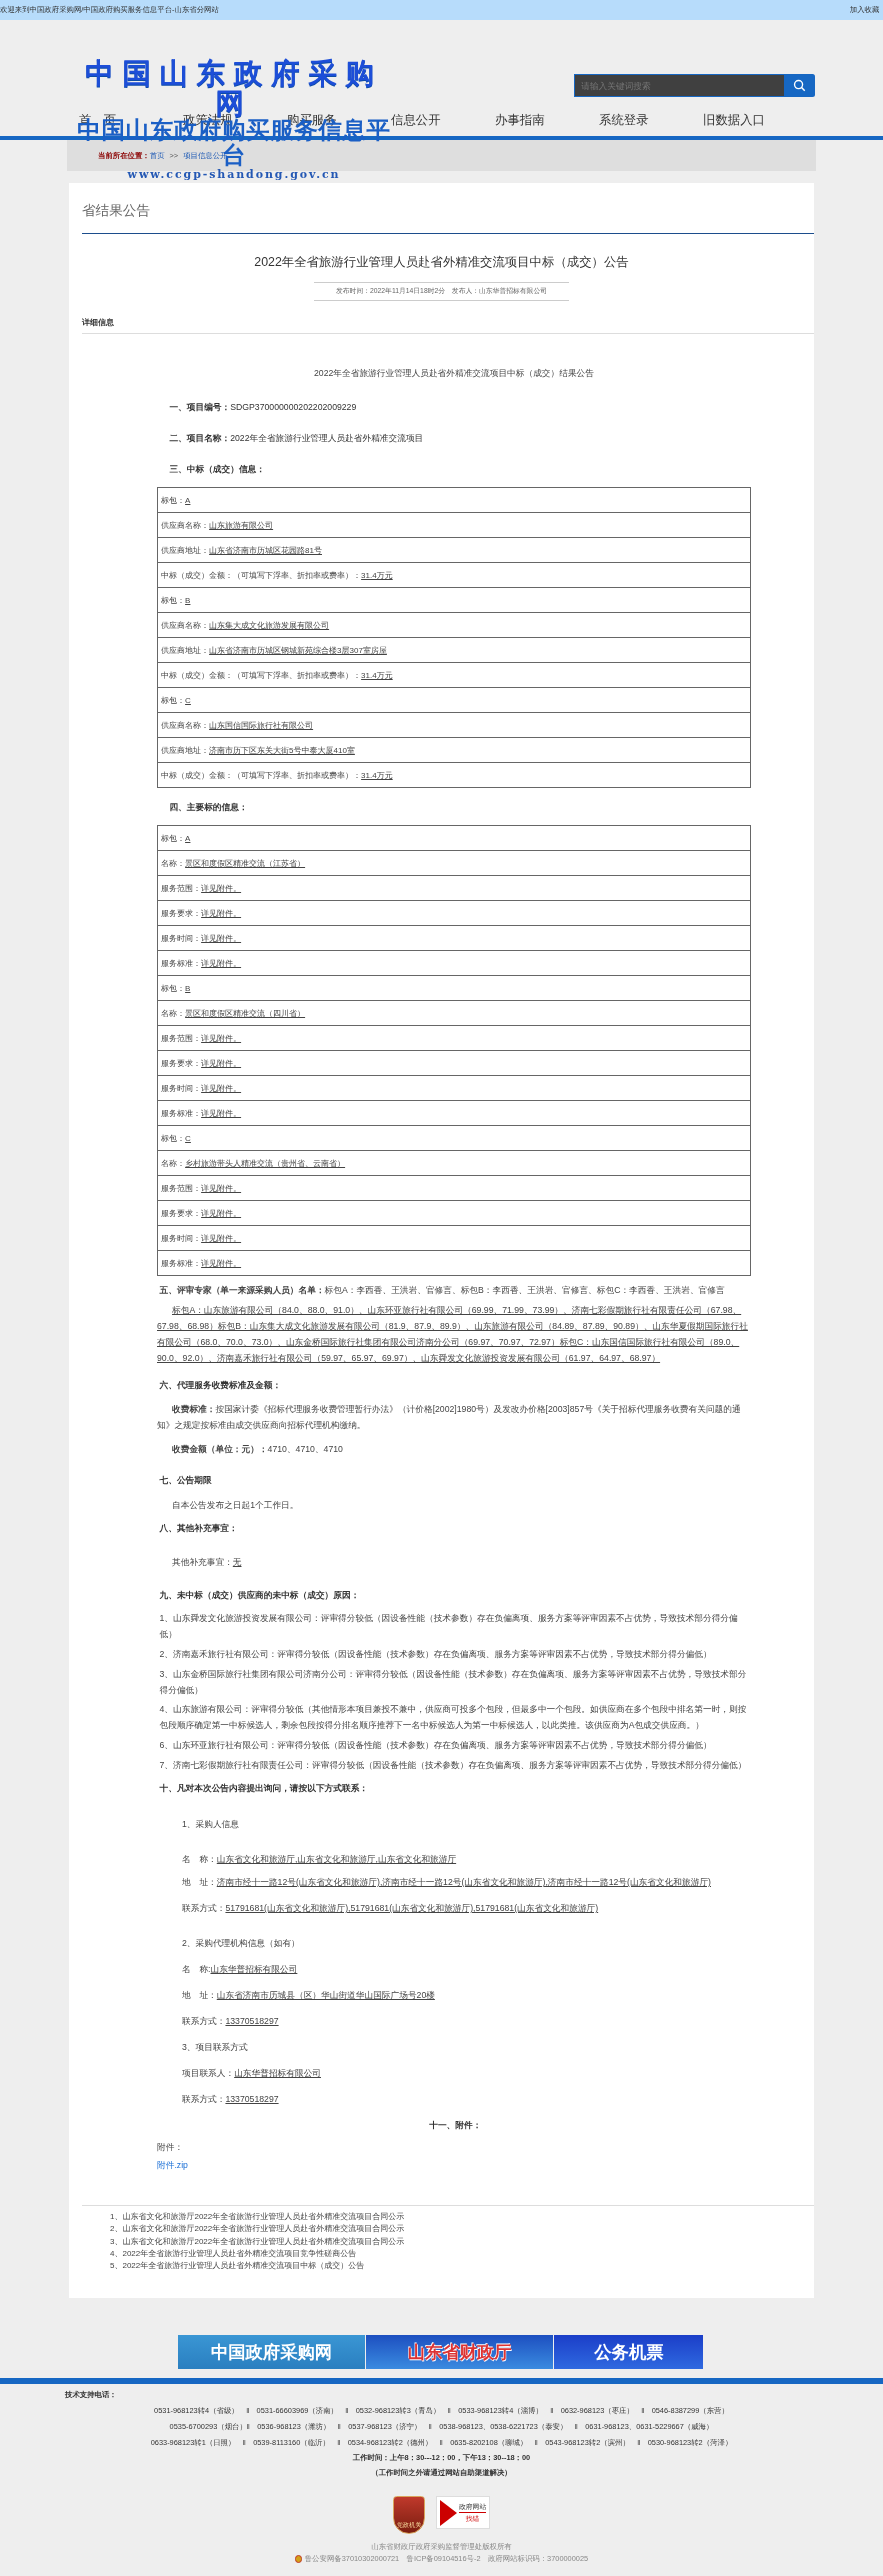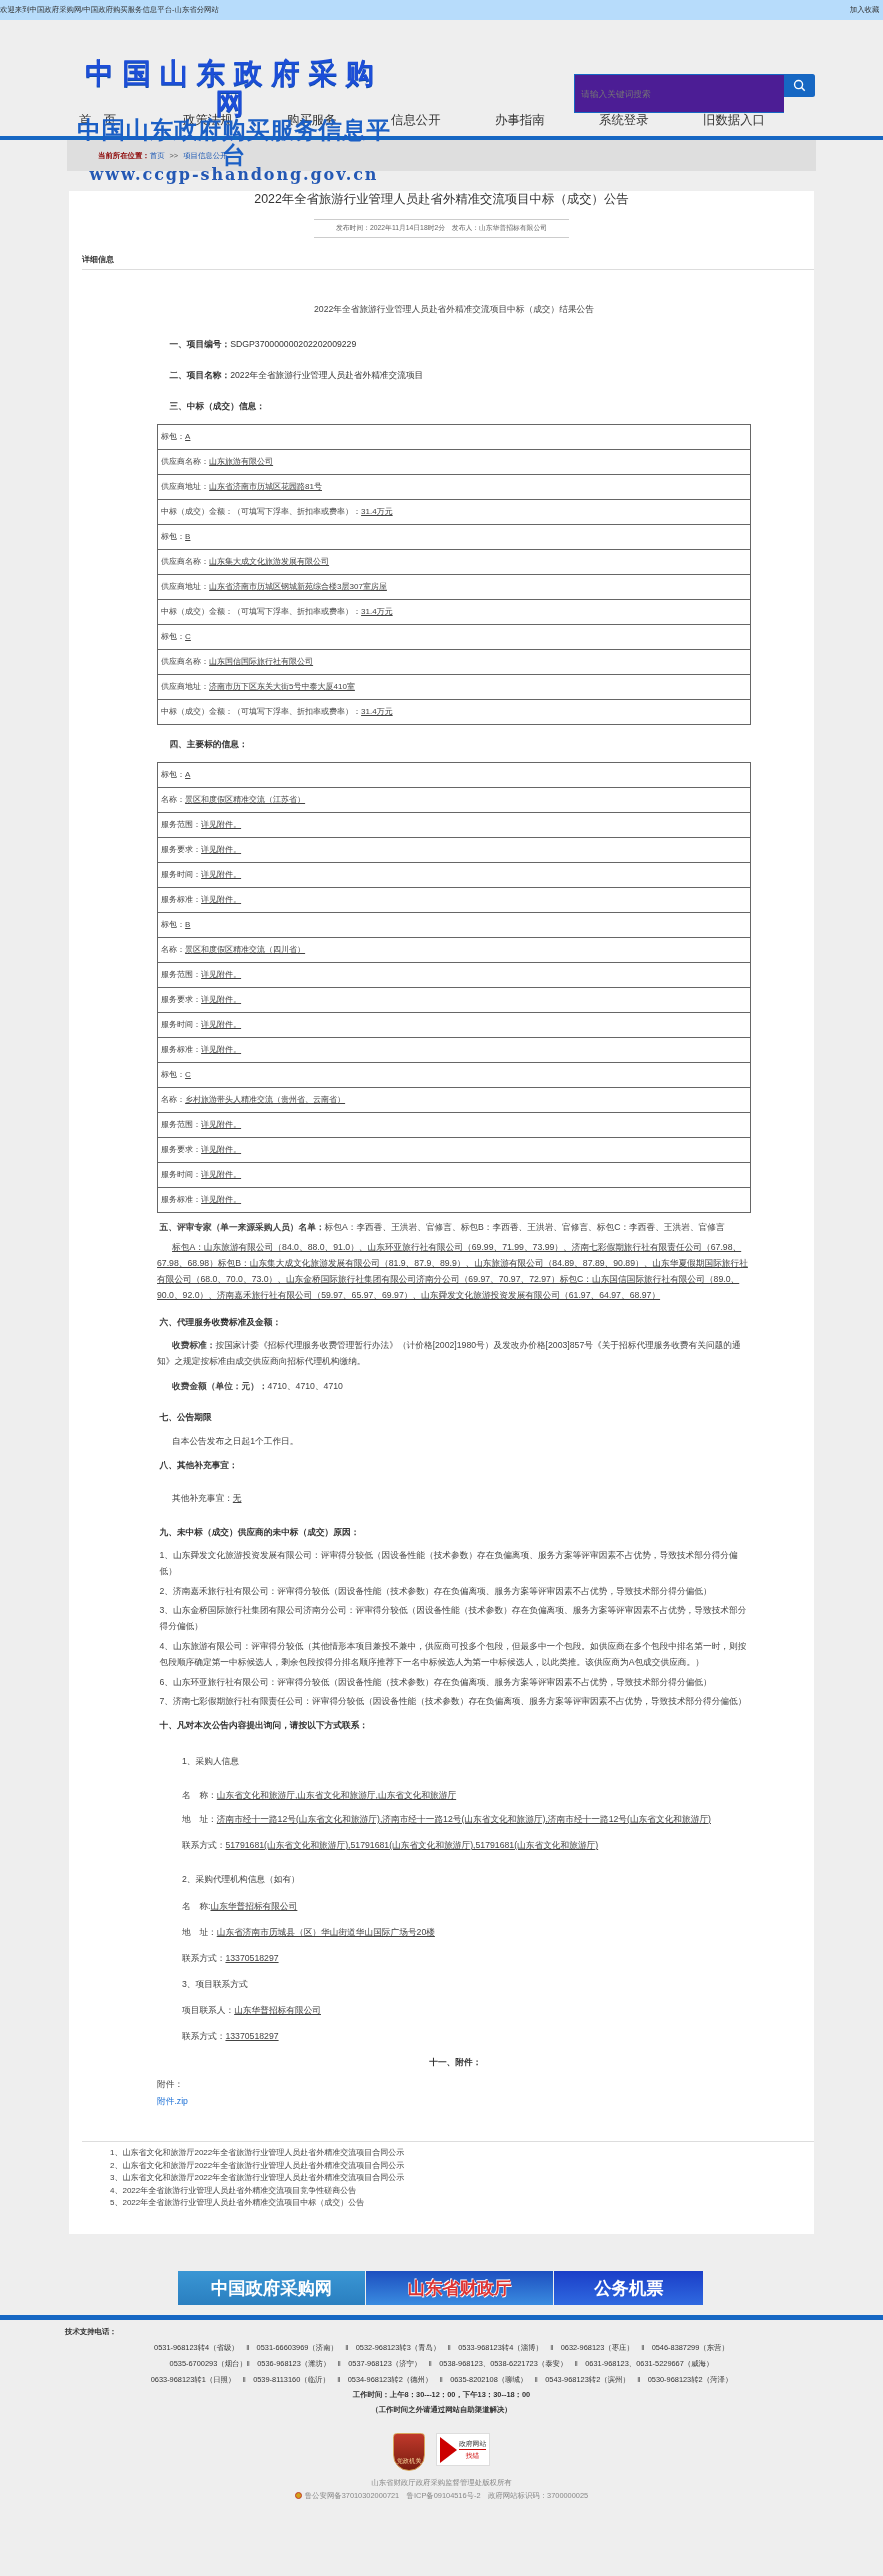--- a/index.html
+++ b/index.html
@@ -4,23 +4,23 @@
 <style>
   * { box-sizing: border-box; margin: 0; padding: 0; }
   body { width: 883px; background: #eeeeee; font-family: "Liberation Sans", "DejaVu Sans", sans-serif; color: #333; font-size: 8.7px; }
   a { color: inherit; }
   .topbar { height: 20.4px; background: #b7dcfb; display: flex; justify-content: space-between; align-items: center; padding: 0 0 0 0; font-size: 7.4px; color: #333; }
   .topbar .right { padding-right: 3.7px; }
   .header { height: 84px; position: relative; }
   .logo { position: absolute; left: 73px; top: 38px; width: 322px; text-align: center; }
   .logo .l1 { font-family: "DejaVu Serif", serif; font-weight: bold; font-size: 28.5px; letter-spacing: 8.7px; color: #1d4ed8; line-height: 30px; text-shadow: 0 0.6px 0 #0d4ca6; }
   .logo .l2 { font-family: "DejaVu Serif", serif; font-weight: bold; font-size: 23.5px; color: #1b5fc5; line-height: 25px; letter-spacing: 0.6px; }
-  .logo .l3 { font-family: "DejaVu Serif", serif; font-weight: bold; font-size: 16px; color: #2458b4; letter-spacing: 1.9px; line-height: 13.6px; }
+  .logo .l3 { font-family: "DejaVu Serif", serif; font-weight: bold; font-size: 11px; color: #2458b4; letter-spacing: 1.9px; line-height: 13.6px; }
   .search { position: absolute; left: 574px; top: 54px; width: 241px; height: 23px; display: flex; }
-  .search input { flex: 1; height: 39px; border: 1.9px solid #1667c3; border-right: none; padding-left: 6.2px; font-size: 8.7px; color: #999; outline: none; background: #4c1d95; font-family: "Liberation Sans", sans-serif; }
+  .search input { flex: 1; height: 23px; border: 1.9px solid #1667c3; border-right: none; padding-left: 6.2px; font-size: 8.7px; color: #999; outline: none; background: #404040; font-family: "Liberation Sans", sans-serif; }
   .search .btn { width: 31px; height: 23px; background: #1667c3; border-radius: 0 2.5px 2.5px 0; display: flex; align-items: center; justify-content: center; }
   .nav { height: 32px; display: flex; padding-left: 79px; align-items: center; }
   .nav a { text-decoration: none; color: #333; font-size: 12.4px; margin-right: 0; }
   .nav .item { width: 104px; }
   .nav-line { height: 3.7px; background: #1667c3; }
   .crumb { margin: 0 67px; height: 31px; background: #dedede; display: flex; align-items: center; padding-left: 31px; font-size: 7.4px; }
   .crumb .lbl { color: #8b0000; font-weight: bold; }
   .crumb a { color: #1a57b4; text-decoration: none; }
   .crumb .sep { color: #555; margin: 0 5px; }
   .card { margin: 12.4px 69px 0 69px; background: #fff; padding: 0 0 25px 0; }
@@ -96,20 +96,21 @@
 <div class="nav-line"></div>
 
 <div class="crumb">
   <span class="lbl">当前所在位置：</span>
   <a href="#">首页</a>
   <span class="sep">&gt;&gt;</span>
   <a href="#">项目信息公开</a>
 </div>
 
 <div class="card">
+  <div class="cat">省结果公告</div>
   <h1>2022年全省旅游行业管理人员赴省外精准交流项目中标（成交）公告</h1>
   <div class="meta">发布时间：2022年11月14日18时2分　发布人：山东华普招标有限公司</div>
   <div class="detail-h">详细信息</div>
 
   <div class="content">
     <div class="title2">2022年全省旅游行业管理人员赴省外精准交流项目中标（成交）结果公告</div>
 
     <div class="sec" style="margin-top:17.3px;">
       <b>一、项目编号：</b><span>SDGP370000000202202009229</span>
     </div>

